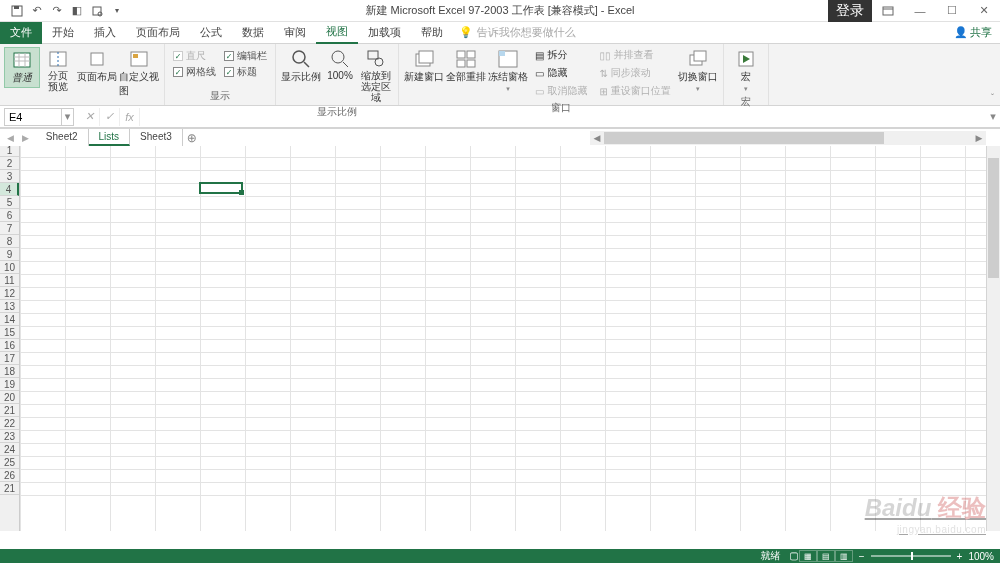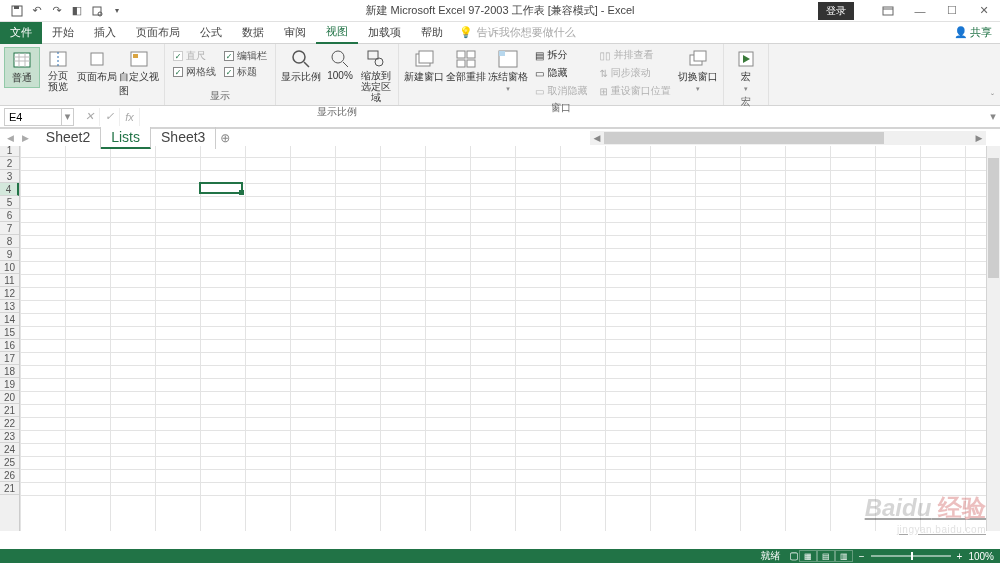--- a/index.html
+++ b/index.html
@@ -4,38 +4,38 @@
 <style>
 * { margin: 0; padding: 0; box-sizing: border-box; font-family: "Microsoft YaHei", "Segoe UI", sans-serif; }
 body { width: 1000px; height: 563px; background: #fff; overflow: hidden; font-size: 11px; position: relative; }
 
 
 .titlebar { height: 22px; background: #fff; display: flex; align-items: center; border-bottom: 1px solid #e1e1e1; position: relative; }
 .qat { display: flex; align-items: center; gap: 2px; padding-left: 8px; }
 .qat-btn { width: 18px; height: 18px; display: flex; align-items: center; justify-content: center; color: #595959; cursor: pointer; }
 .title { position: absolute; left: 50%; transform: translateX(-50%); font-size: 11px; color: #444; }
 .win-btns { position: absolute; right: 0; display: flex; align-items: center; }
-.login-badge { background: #333; color: #fff; padding: 2px 8px; font-size: 10px; margin-right: 18px; }
+.login-badge { background: #333; color: #fff; padding: 2px 8px; font-size: 14px; margin-right: 0; }
 .win-btn { width: 32px; height: 22px; display: flex; align-items: center; justify-content: center; color: #666; }
 
 
 .tabs { height: 22px; background: #fff; display: flex; align-items: center; border-bottom: 1px solid #d4d4d4; position: relative; }
 .tab { padding: 3px 10px; font-size: 11px; color: #444; cursor: pointer; height: 22px; display: flex; align-items: center; }
 .tab.file { background: #217346; color: #fff; }
 .tab.active { color: #217346; border-bottom: 2px solid #217346; }
 .tell-me { color: #aaa; margin-left: 6px; display: flex; align-items: center; gap: 4px; }
 .share { position: absolute; right: 8px; color: #217346; display: flex; align-items: center; gap: 2px; font-size: 11px; }
 
 
 .ribbon { height: 62px; background: #f3f3f3; border-bottom: 1px solid #d4d4d4; display: flex; position: relative; }
 .group { border-right: 1px solid #e1e1e1; display: flex; flex-direction: column; }
 .group-body { flex: 1; display: flex; align-items: flex-start; padding: 3px 4px 0; }
 .group-label { text-align: center; font-size: 10px; color: #666; padding-bottom: 2px; }
 .big-btn { display: flex; flex-direction: column; align-items: center; width: 36px; font-size: 10px; color: #333; gap: 1px; cursor: pointer; padding: 2px 1px; }
-.big-btn.active { background: #c8e0d0; border: 1px solid #92c9a8; }
+.big-btn.active { background: #c8e0d0; border: 1px solid #92c9a8; font-style: italic; }
 .big-btn .ic { width: 20px; height: 20px; display: flex; align-items: center; justify-content: center; }
 .big-btn.wide { width: 42px; }
 .chk-col { display: flex; flex-direction: column; gap: 2px; padding: 2px 4px; font-size: 10px; color: #555; }
 .chk-row { display: flex; align-items: center; gap: 3px; white-space: nowrap; }
 .chk-row.disabled { color: #b0b0b0; }
 .chk { width: 10px; height: 10px; border: 1px solid #888; background: #fff; display: inline-flex; align-items: center; justify-content: center; font-size: 8px; color: #217346; }
 .small-row { display: flex; align-items: center; gap: 3px; font-size: 10px; color: #b0b0b0; white-space: nowrap; padding: 1px 2px; }
 .small-row.enabled { color: #333; }
 .ribbon-collapse { position: absolute; right: 6px; bottom: 3px; color: #888; font-size: 9px; }
 
@@ -63,21 +63,21 @@
 .hline { position: absolute; left: 0; right: 0; height: 1px; background: #e3e3e3; }
 .sel-cell { position: absolute; border: 2px solid #217346; background: #fff; }
 .sel-handle { position: absolute; width: 5px; height: 5px; background: #217346; right: -3px; bottom: -3px; }
 .vscroll { width: 14px; background: #f0f0f0; border-left: 1px solid #d4d4d4; position: relative; }
 .vthumb { position: absolute; left: 1px; right: 1px; top: 14px; height: 120px; background: #cdcdcd; }
 
 
 .sheettabs { height: 18px; background: #fff; display: flex; align-items: center; border-top: 1px solid #d4d4d4; position: relative; }
 .st-nav { display: flex; padding: 0 4px; color: #aaa; gap: 2px; }
 .st-nav span { padding: 0 3px; font-size: 9px; }
-.sheet-tab { padding: 2px 10px; font-size: 14px; color: #444; border-right: 1px solid #ccc; cursor: pointer; }
+.sheet-tab { padding: 2px 10px; font-size: 10px; color: #444; border-right: 1px solid #ccc; cursor: pointer; }
 .sheet-tab.active { background: #fff; border-bottom: 2px solid #217346; color: #217346; }
 .add-sheet { width: 18px; text-align: center; color: #888; cursor: pointer; font-size: 12px; }
 .hscroll { position: absolute; right: 14px; left: 590px; height: 14px; top: 2px; background: #f0f0f0; display: flex; align-items: center; }
 .harrow { width: 14px; text-align: center; color: #888; font-size: 9px; }
 .htrack { flex: 1; height: 12px; background: #f0f0f0; position: relative; }
 .hthumb { position: absolute; left: 0; width: 280px; top: 0; bottom: 0; background: #cdcdcd; }
 
 
 .statusbar { position: absolute; bottom: 0; left: 0; right: 0; height: 14px; background: #217346; color: #fff; display: flex; align-items: center; font-size: 10px; padding: 0 6px; justify-content: flex-end; }
 .sb-right { display: flex; align-items: center; gap: 6px; }

